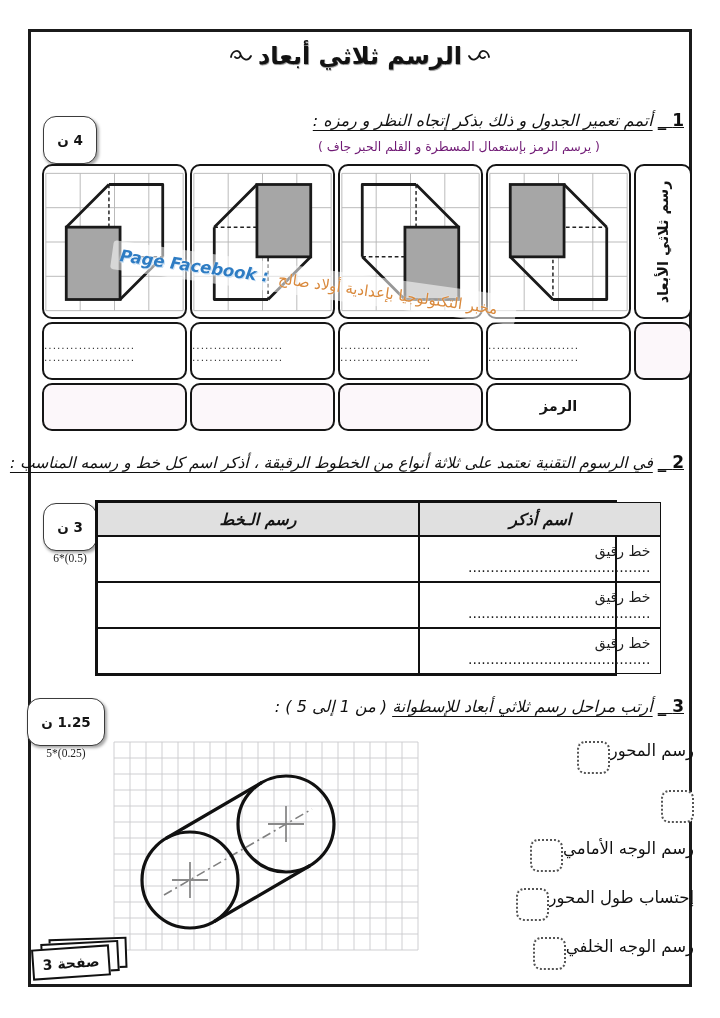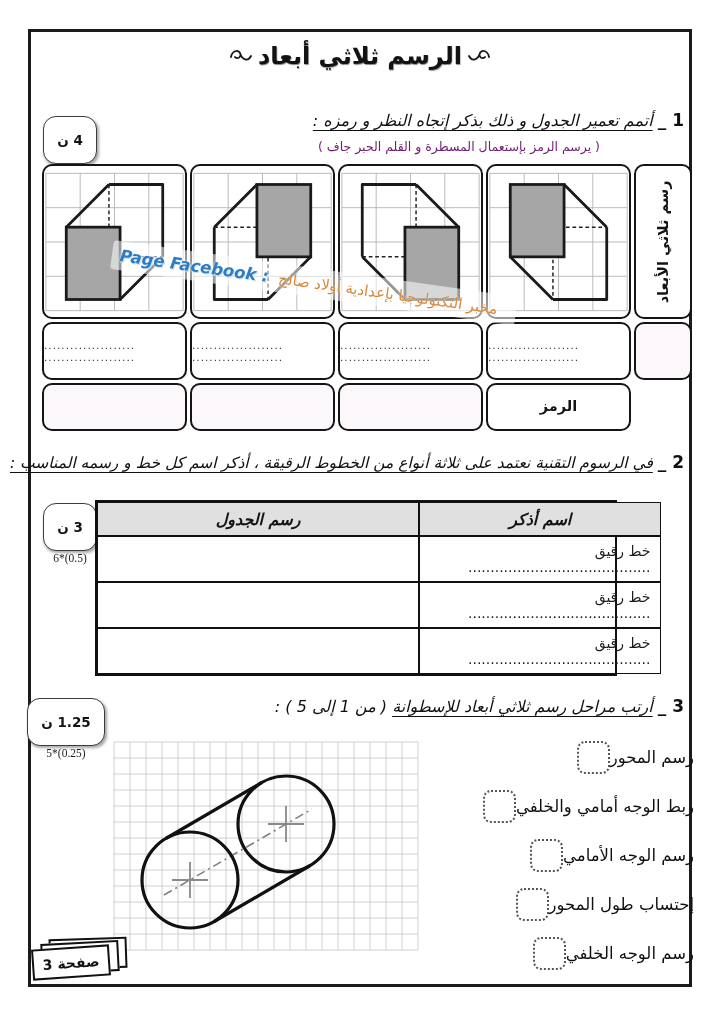--- a/index.html
+++ b/index.html
@@ -12,21 +12,21 @@
   
   .title-row{position:absolute;left:0;right:0;top:42px;display:flex;
     justify-content:center;align-items:center;gap:6px;text-align:center;}
   .page-title{font-size:24px;font-weight:bold;color:#121212;
     text-shadow:0.6px 0.6px 0.8px rgba(0,0,0,.45);}
   .orn{width:22px;height:16px;}
   .orn.flip{transform:scaleX(-1);}
   
   .q-head{position:absolute;direction:rtl;font-size:16px;white-space:nowrap;
     color:#101010;}
-  .q-num{font-weight:bold;font-size:17px;}
+  .q-num{font-weight:bold;font-size:17px;text-decoration:underline;}
   .q-text{text-decoration:underline;text-underline-offset:4px;font-style:italic;}
   .q-suffix{font-style:italic;}
   .q-note{position:absolute;direction:rtl;font-size:12.5px;color:#701a75;}
   
   .badge{position:absolute;width:84px;text-align:center;}
   .pill{display:inline-block;direction:rtl;border:1.5px solid #3c3c3c;border-radius:13px;
     padding:15px 13px;font-size:13.5px;font-weight:bold;background:#fff;
     box-shadow:1.5px 2px 3px rgba(0,0,0,.35);}
   .badge .sub{direction:ltr;font-family:"Liberation Serif",serif;font-size:11.5px;
     margin-top:1px;color:#222;}
@@ -54,21 +54,21 @@
   .table2{position:absolute;left:95px;top:500px;width:518px;border:2.5px solid #111;
     display:grid;direction:ltr;grid-template-columns:322px 1fr;
     grid-template-rows:34px 46px 46px 46px;background:#fff;}
   .t2cell{border:1.25px solid #111;display:flex;align-items:center;}
   .t2head{background:#e0e0e0;justify-content:center;font-weight:bold;
     font-size:16px;font-style:italic;direction:rtl;}
   .t2name{direction:rtl;padding-right:10px;font-size:14px;color:#1c1c1c;padding-left:48px;}
   
   .steps{position:absolute;right:26px;top:741px;width:276px;display:flex;
     flex-direction:column;gap:16px;direction:rtl;}
-  .step{display:flex;align-items:center;gap:0;}
+  .step{display:flex;gap:0;}
   .step-label{font-size:16.5px;color:#101010;white-space:nowrap;}
   .stepbox{width:29px;height:29px;border:2px dotted #555;border-radius:8px;
     background:#fff;flex-shrink:0;}
   .cyl-wrap{position:absolute;left:112px;top:740px;}
   
   .footer-pages{position:absolute;left:32px;top:938px;width:100px;height:48px;}
   .sheet{position:absolute;width:74px;height:27px;background:#fff;border:2px solid #111;}
   .s3{left:17px;top:0;transform:rotate(-2deg);}
   .s2{left:9px;top:4px;transform:rotate(-3deg);}
   .s1{left:0;top:9px;transform:rotate(-4deg);display:flex;align-items:center;
@@ -170,21 +170,21 @@
   <span class="q-num">2 _</span>
   <span class="q-text">في الرسوم التقنية نعتمد على ثلاثة أنواع من الخطوط الرقيقة ، أذكر اسم كل خط و رسمه المناسب :</span>
 </div>
 
 <div class="badge" style="left:28px;top:503px;">
   <span class="pill">3 ن</span>
   <div class="sub">6*(0.5)</div>
 </div>
 
 <div class="table2">
-  <div class="t2cell t2head">رسم الجدول</div>
+  <div class="t2cell t2head">رسم الـخط</div>
   <div class="t2cell t2head">اسم أذكر</div>
 
   <div class="t2cell"></div>
   <div class="t2cell t2name">خط رقيق .........................................</div>
 
   <div class="t2cell"></div>
   <div class="t2cell t2name">خط رقيق .........................................</div>
 
   <div class="t2cell"></div>
   <div class="t2cell t2name">خط رقيق .........................................</div>
@@ -211,21 +211,20 @@
     <path d="M102.2 181.5L198.2 125.5M53.8 98.5L149.8 42.5" stroke="#111" stroke-width="3.2" fill="none"></path>
   </svg>
 </div>
 
 <div class="steps">
   <div class="step">
     <span class="step-label">رسم المحور</span>
     <span class="stepbox"></span>
   </div>
   <div class="step">
-    <span class="step-label">ربط الوجه أمامي والخلفي</span>
     <span class="stepbox"></span>
   </div>
   <div class="step">
     <span class="step-label">رسم الوجه الأمامي</span>
     <span class="stepbox"></span>
   </div>
   <div class="step">
     <span class="step-label">إحتساب طول المحور</span>
     <span class="stepbox"></span>
   </div>

